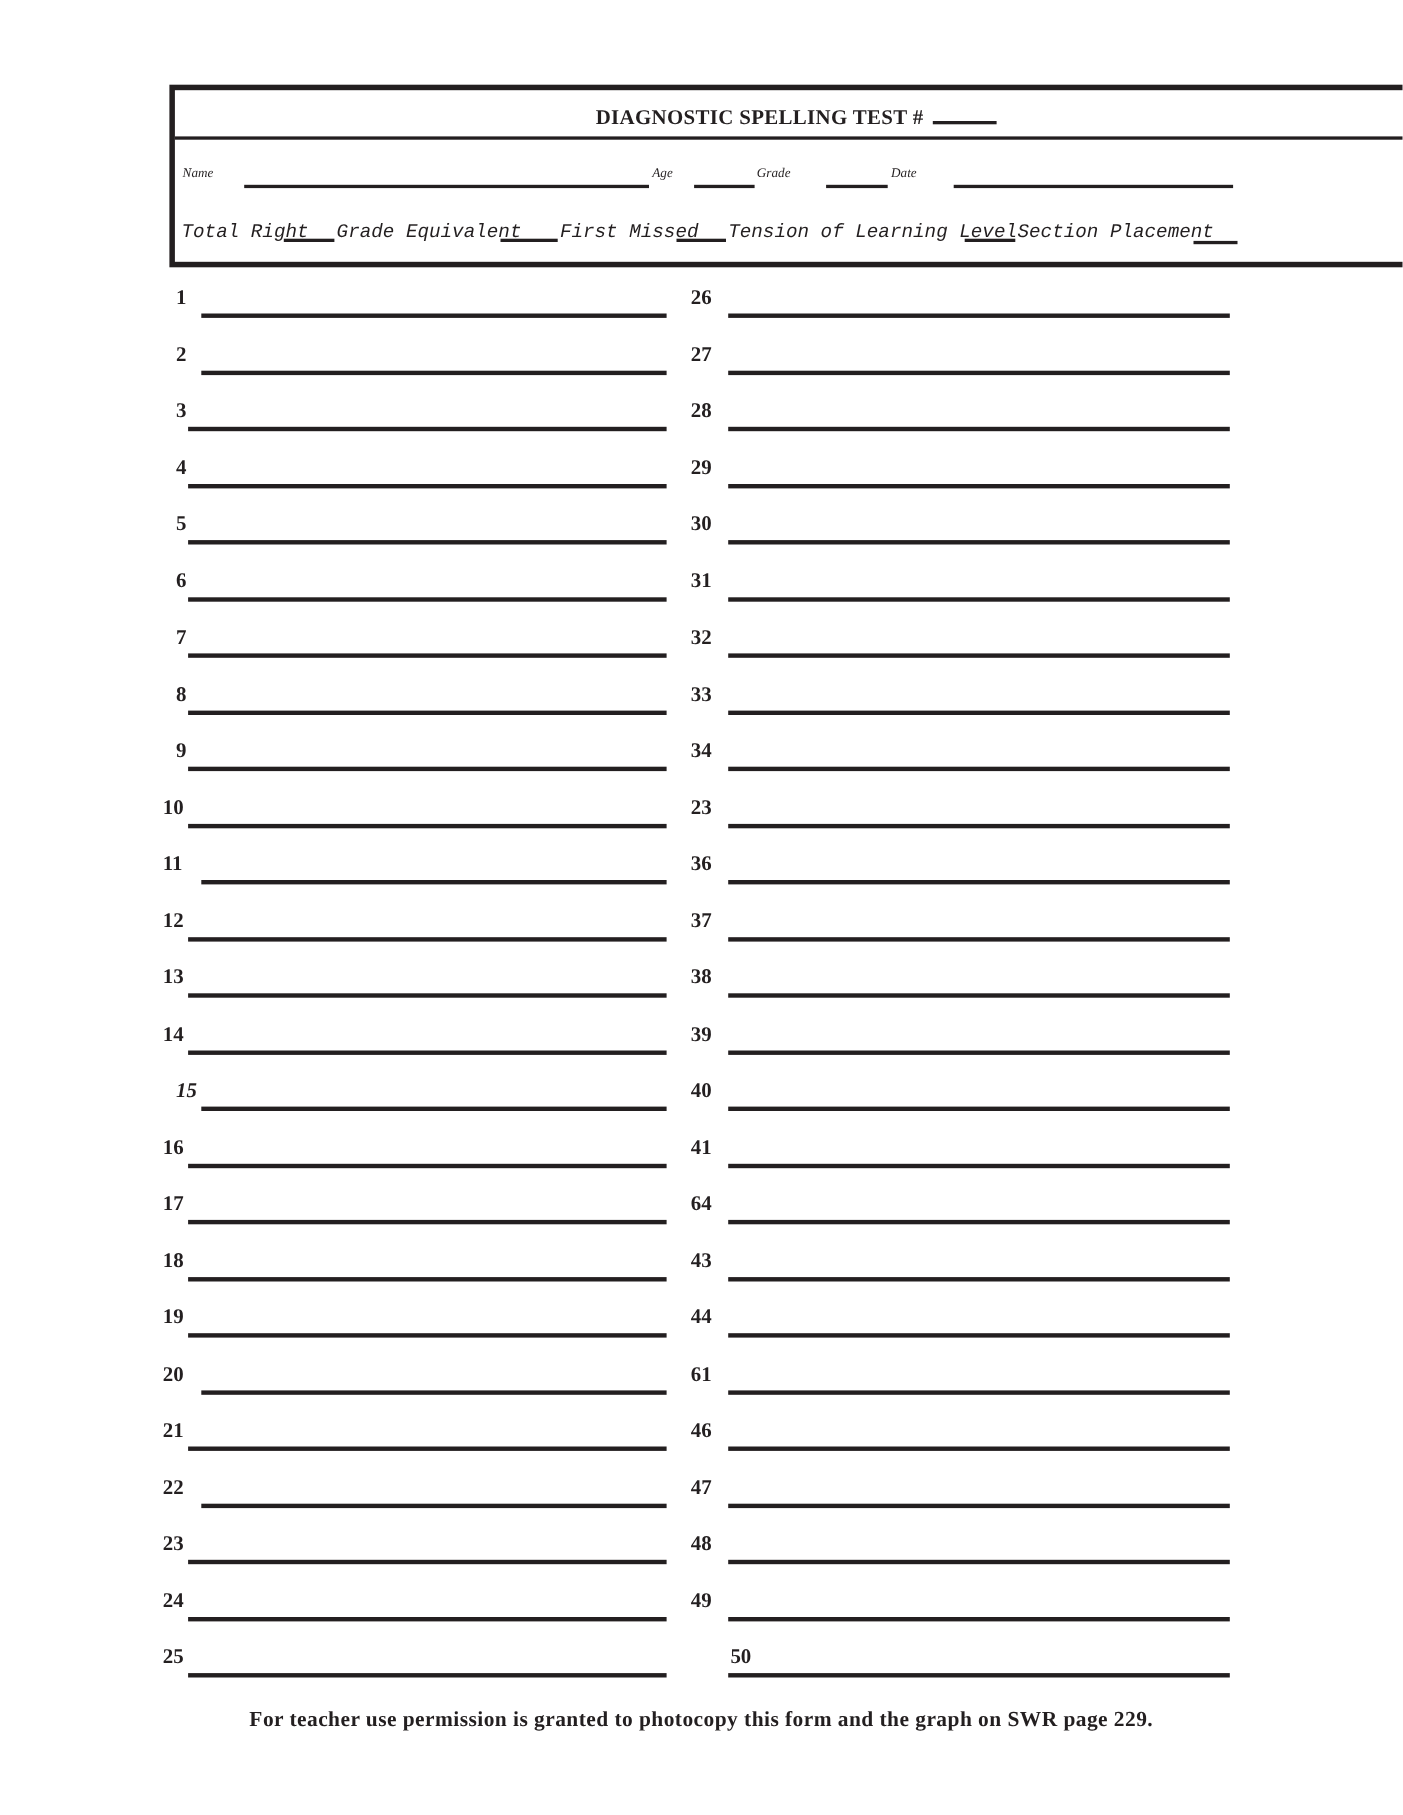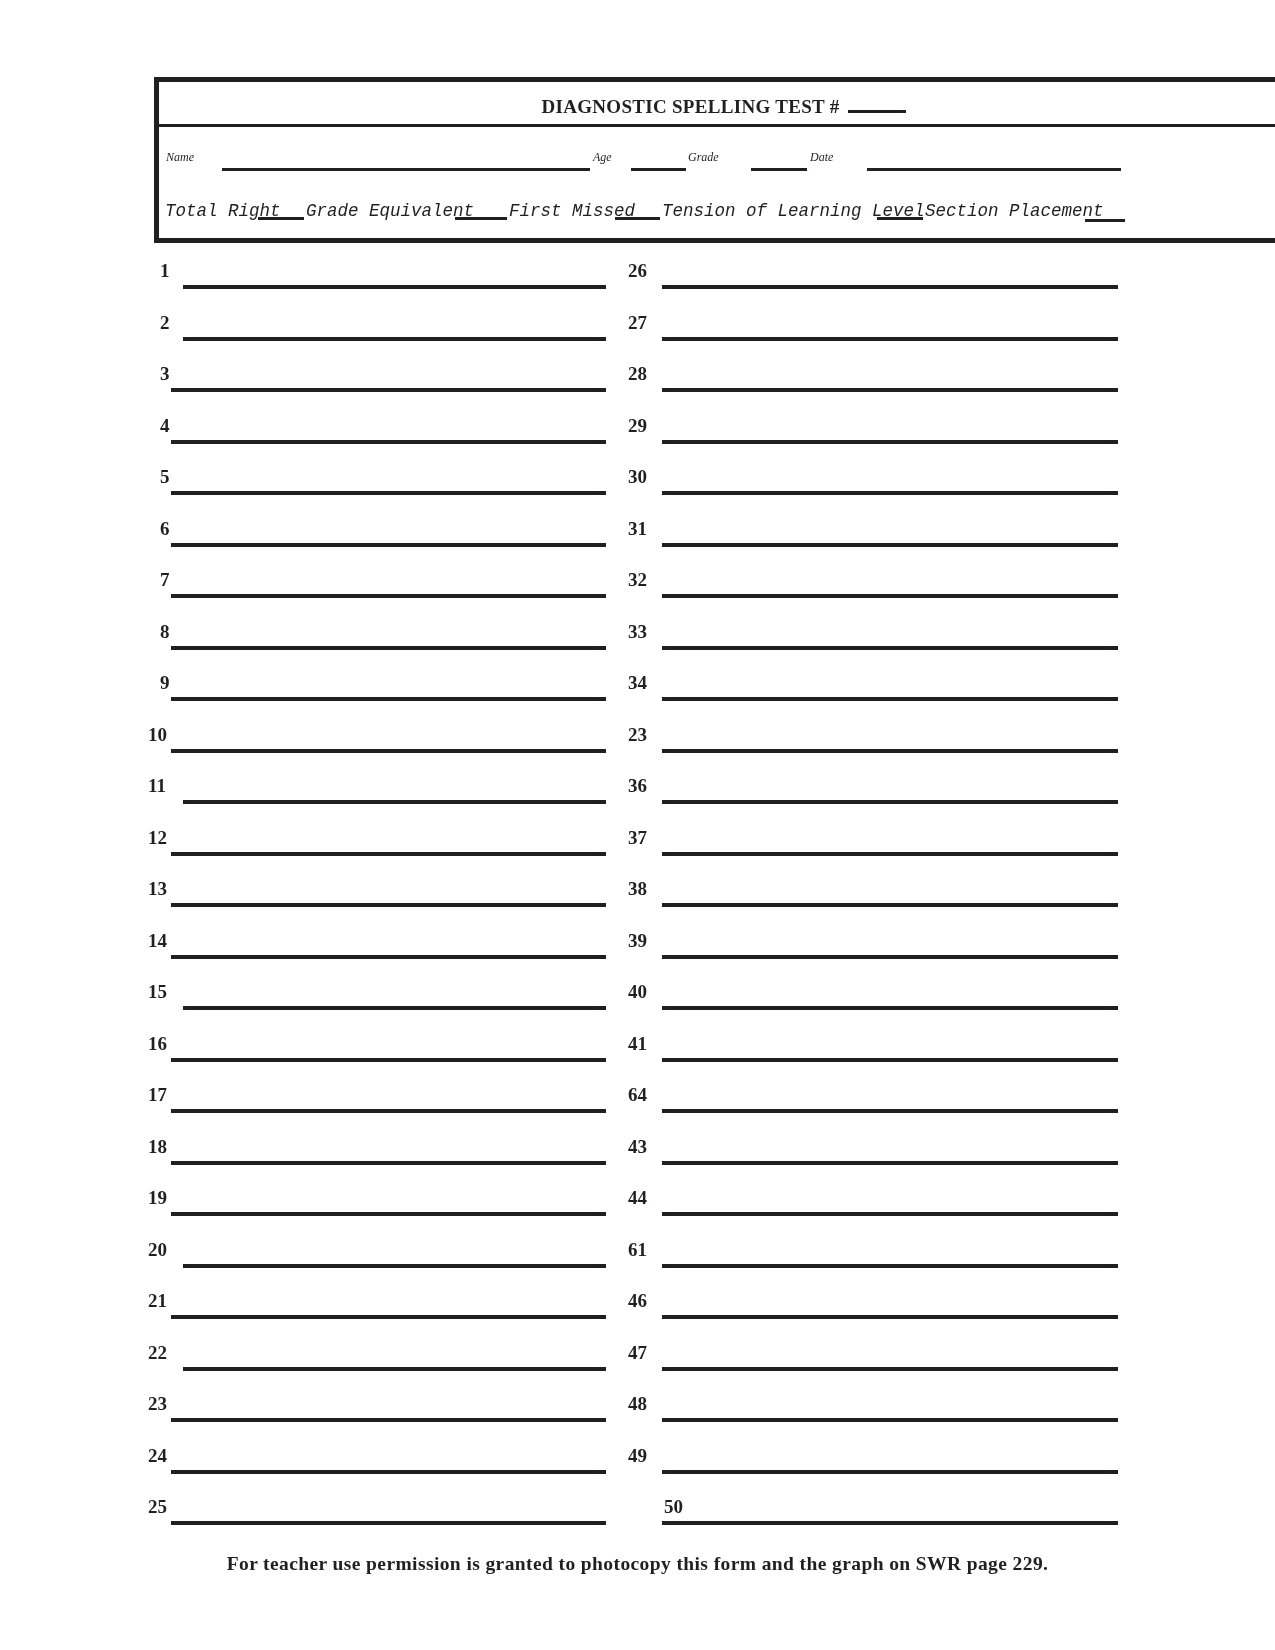--- a/index.html
+++ b/index.html
@@ -95,21 +95,21 @@
     <span class="num" style="left: 628px; top: 826.5px;">37</span>
     <div class="line" style="left: 662px; width: 456px; top: 851.5px;"></div>
     <span class="num" style="left: 148px; top: 878px;">13</span>
     <div class="line" style="left: 171px; width: 435px; top: 903px;"></div>
     <span class="num" style="left: 628px; top: 878px;">38</span>
     <div class="line" style="left: 662px; width: 456px; top: 903px;"></div>
     <span class="num" style="left: 148px; top: 929.5px;">14</span>
     <div class="line" style="left: 171px; width: 435px; top: 954.5px;"></div>
     <span class="num" style="left: 628px; top: 929.5px;">39</span>
     <div class="line" style="left: 662px; width: 456px; top: 954.5px;"></div>
-    <span class="num" style="left: 148px; top: 981px;">15</span>
+    <span class="num" style="left: 160px; top: 981px; font-style: italic;">15</span>
     <div class="line" style="left: 183px; width: 423px; top: 1006px;"></div>
     <span class="num" style="left: 628px; top: 981px;">40</span>
     <div class="line" style="left: 662px; width: 456px; top: 1006px;"></div>
     <span class="num" style="left: 148px; top: 1032.5px;">16</span>
     <div class="line" style="left: 171px; width: 435px; top: 1057.5px;"></div>
     <span class="num" style="left: 628px; top: 1032.5px;">41</span>
     <div class="line" style="left: 662px; width: 456px; top: 1057.5px;"></div>
     <span class="num" style="left: 148px; top: 1084px;">17</span>
     <div class="line" style="left: 171px; width: 435px; top: 1109px;"></div>
     <span class="num" style="left: 628px; top: 1084px;">64</span>

